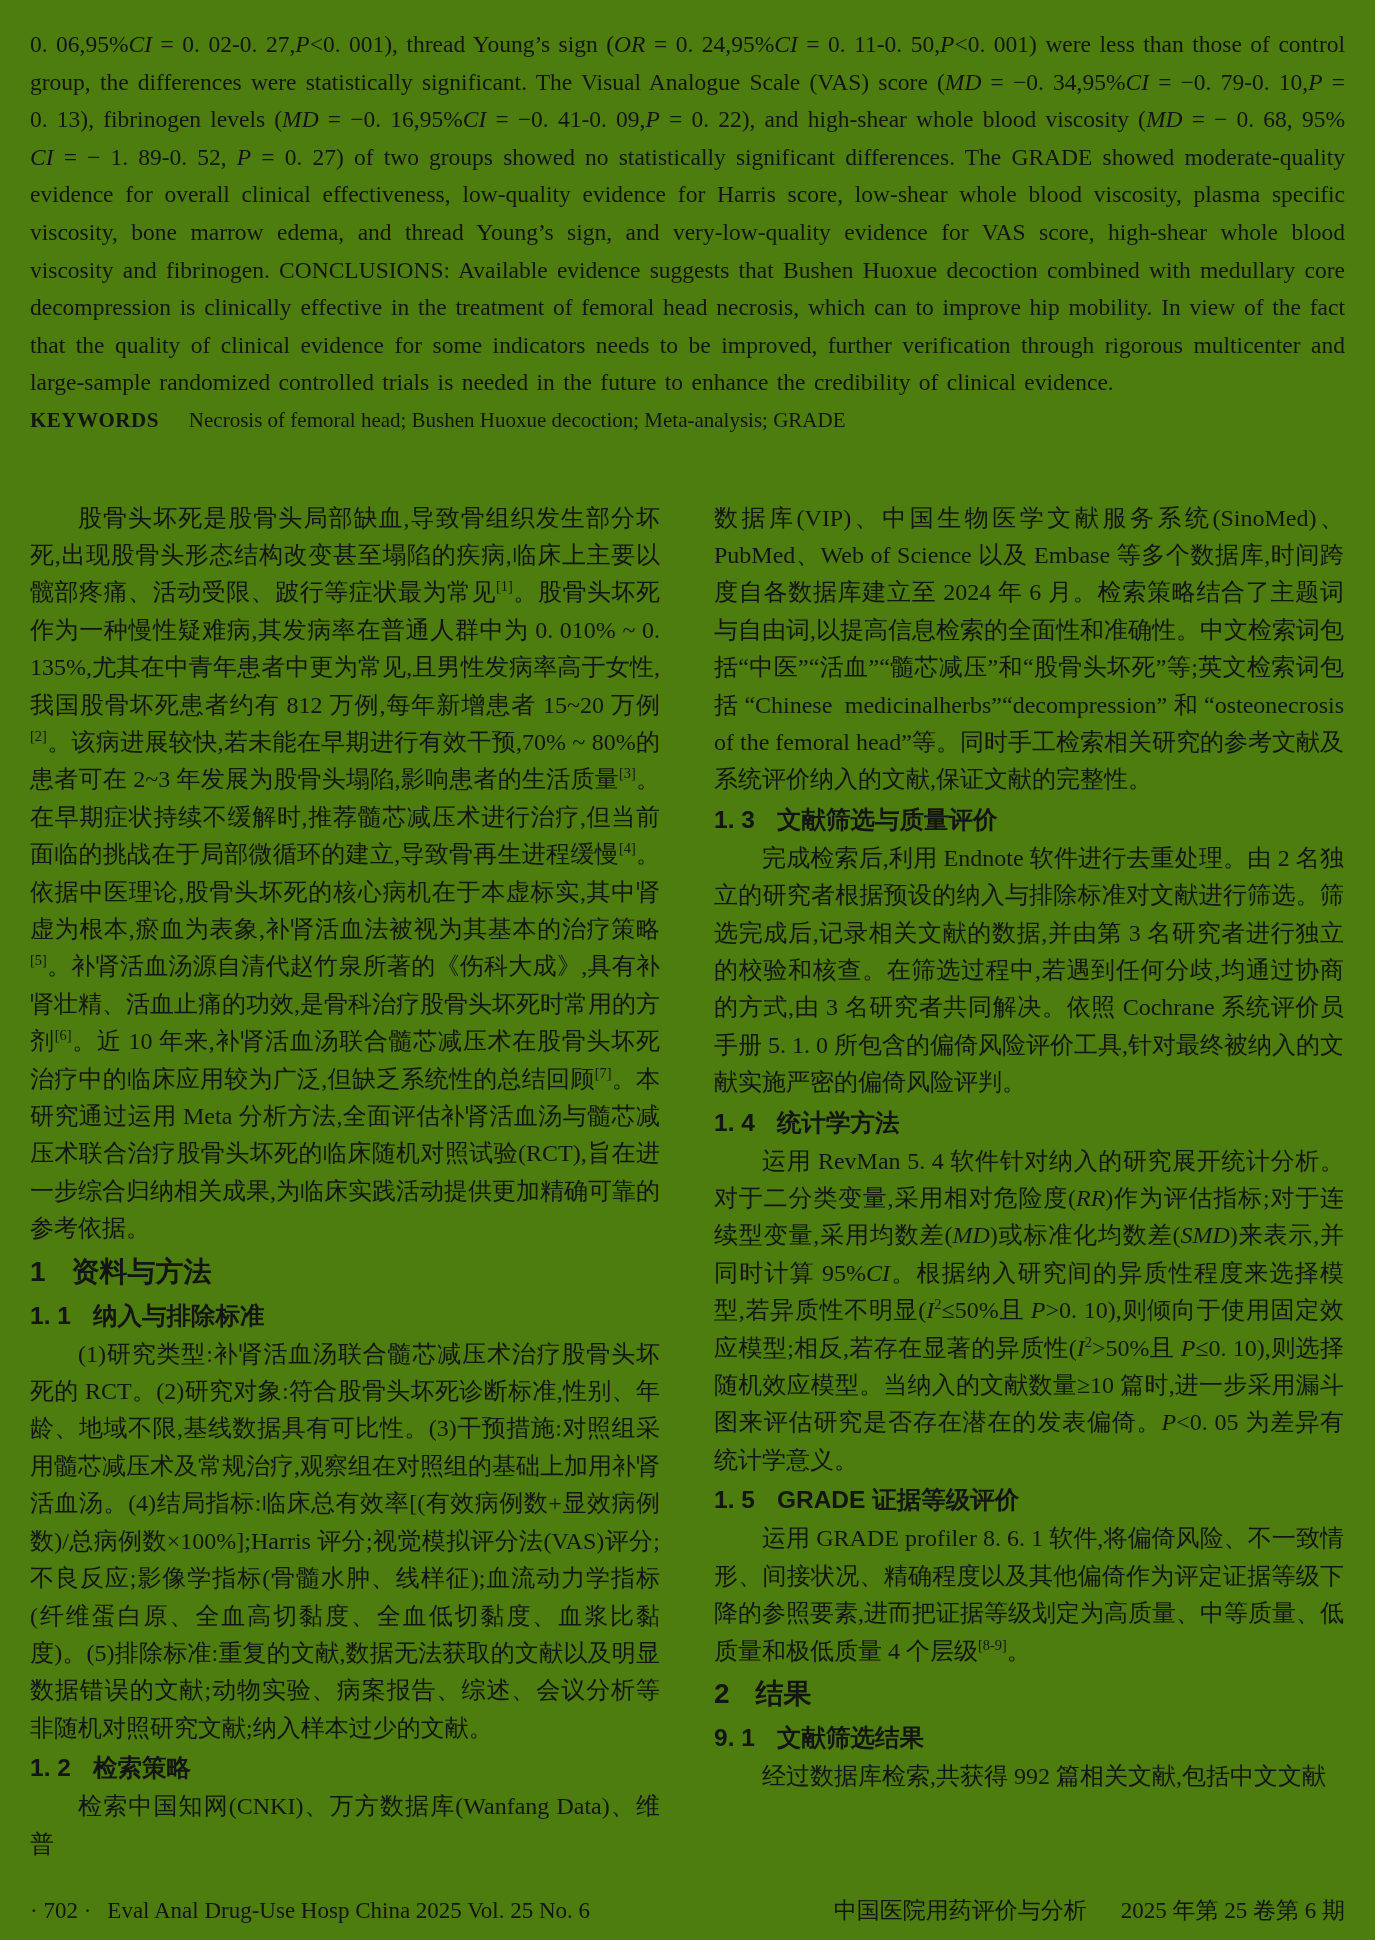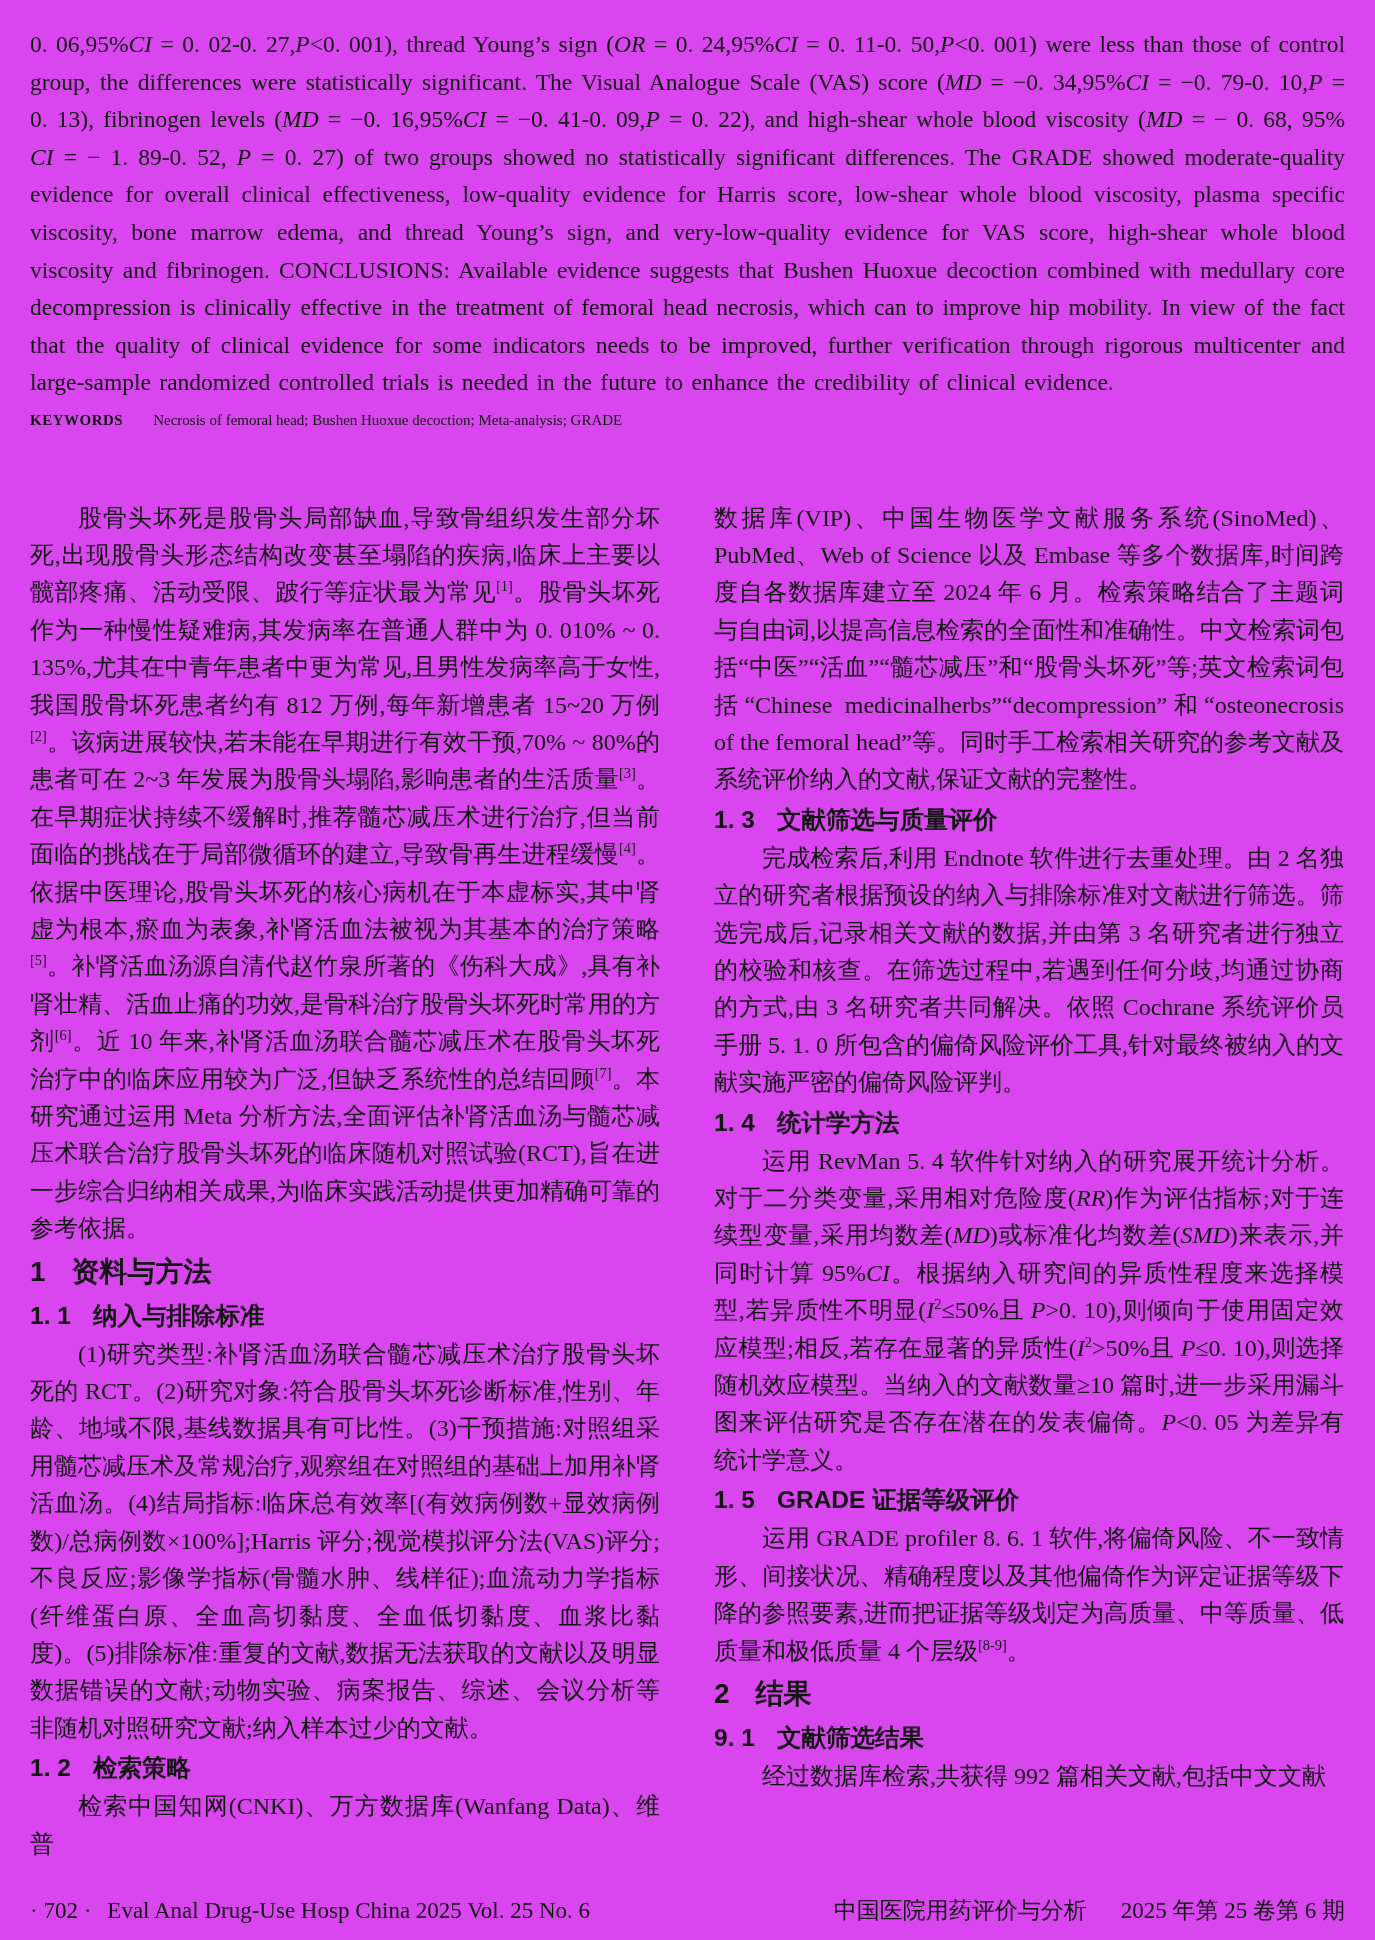--- a/index.html
+++ b/index.html
@@ -1,38 +1,38 @@
 <!DOCTYPE html>
 <html><head>
 <meta charset="utf-8">
 <style>
   html, body { margin: 0; padding: 0; background: #e8e8e8; }
   .page {
     position: relative;
     width: 1375px;
     height: 1940px;
     margin: 0 auto;
-    background: #d946ef;
+    background: #4d7c0f;
     color: #141414;
     font-family: "Liberation Serif", "DejaVu Serif", serif;
     box-sizing: border-box;
     padding: 26px 30px 0 30px;
     overflow: hidden;
   }
   
   .abstract {
     margin: 0;
     font-size: 23.5px;
     line-height: 37.6px;
     text-align: justify;
     word-spacing: 2.5px;
   }
   .keywords-line {
     margin: 0;
-    font-size: 15px;
+    font-size: 21px;
     line-height: 37.6px;
     white-space: nowrap;
   }
   .kw-label { font-weight: bold; margin-right: 30px; letter-spacing: 0.5px; }
   
   .columns {
     display: flex;
     gap: 54px;
     margin-top: 60px;
   }

